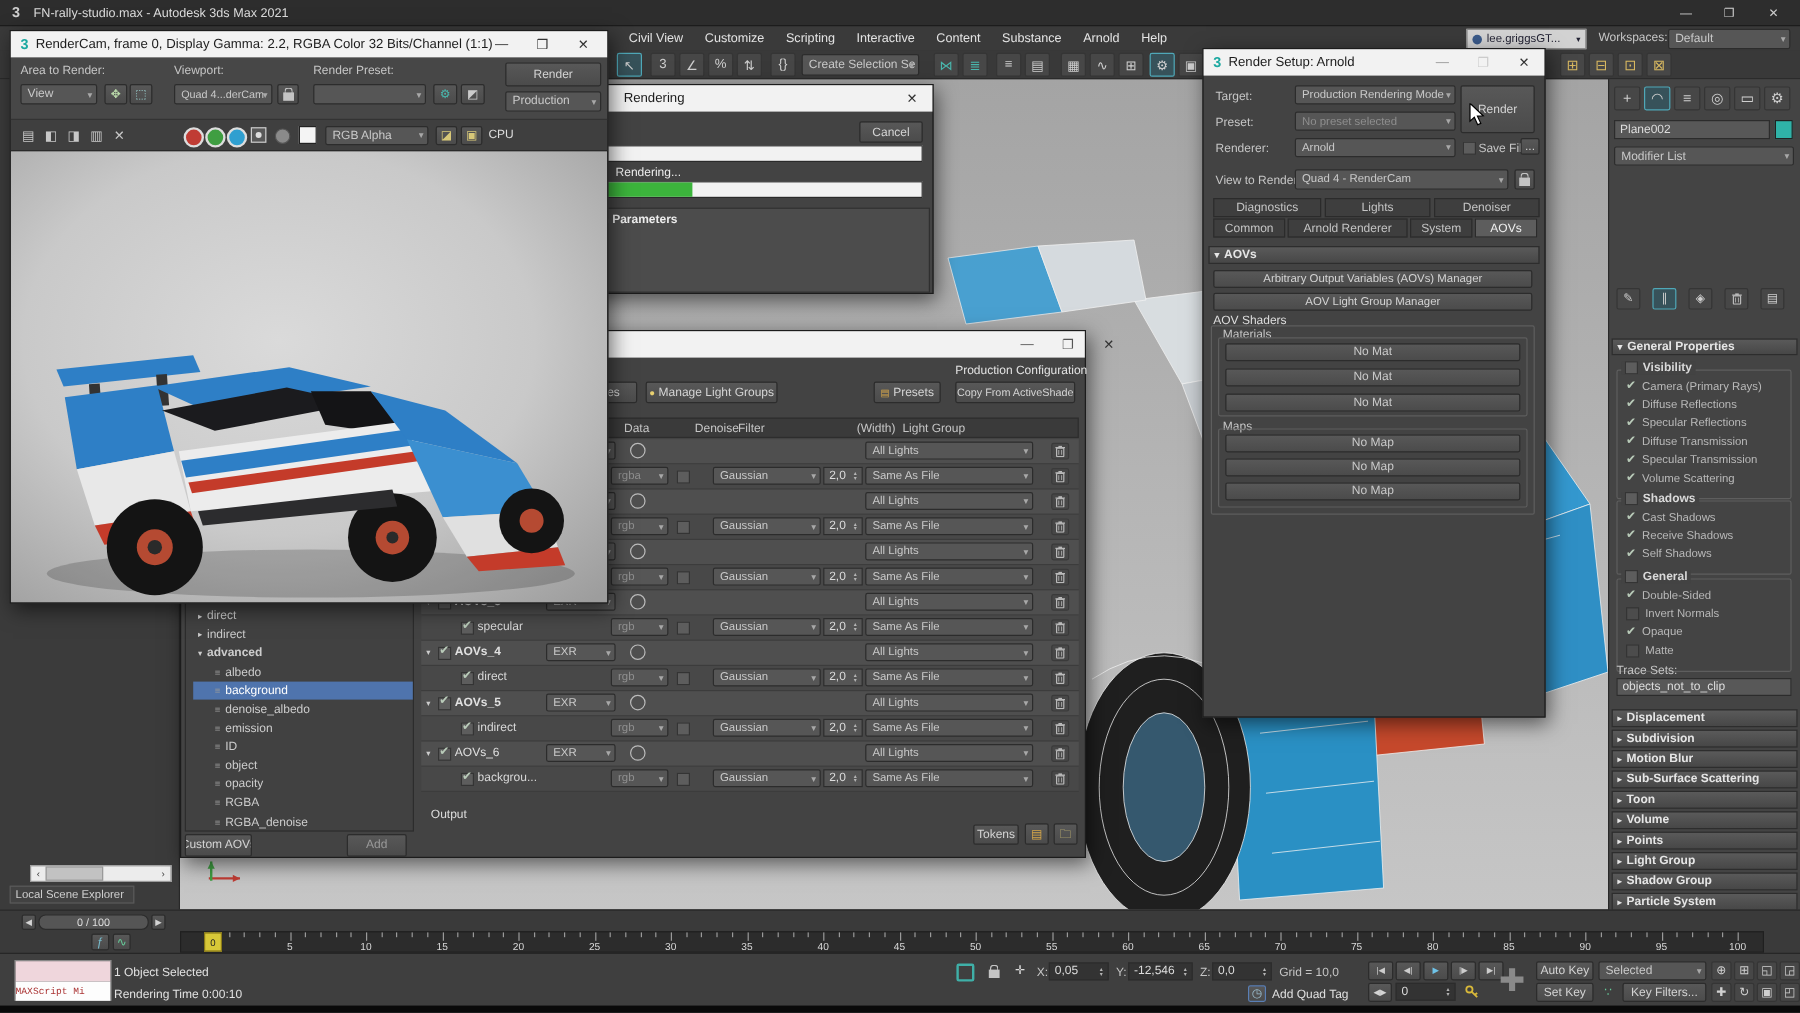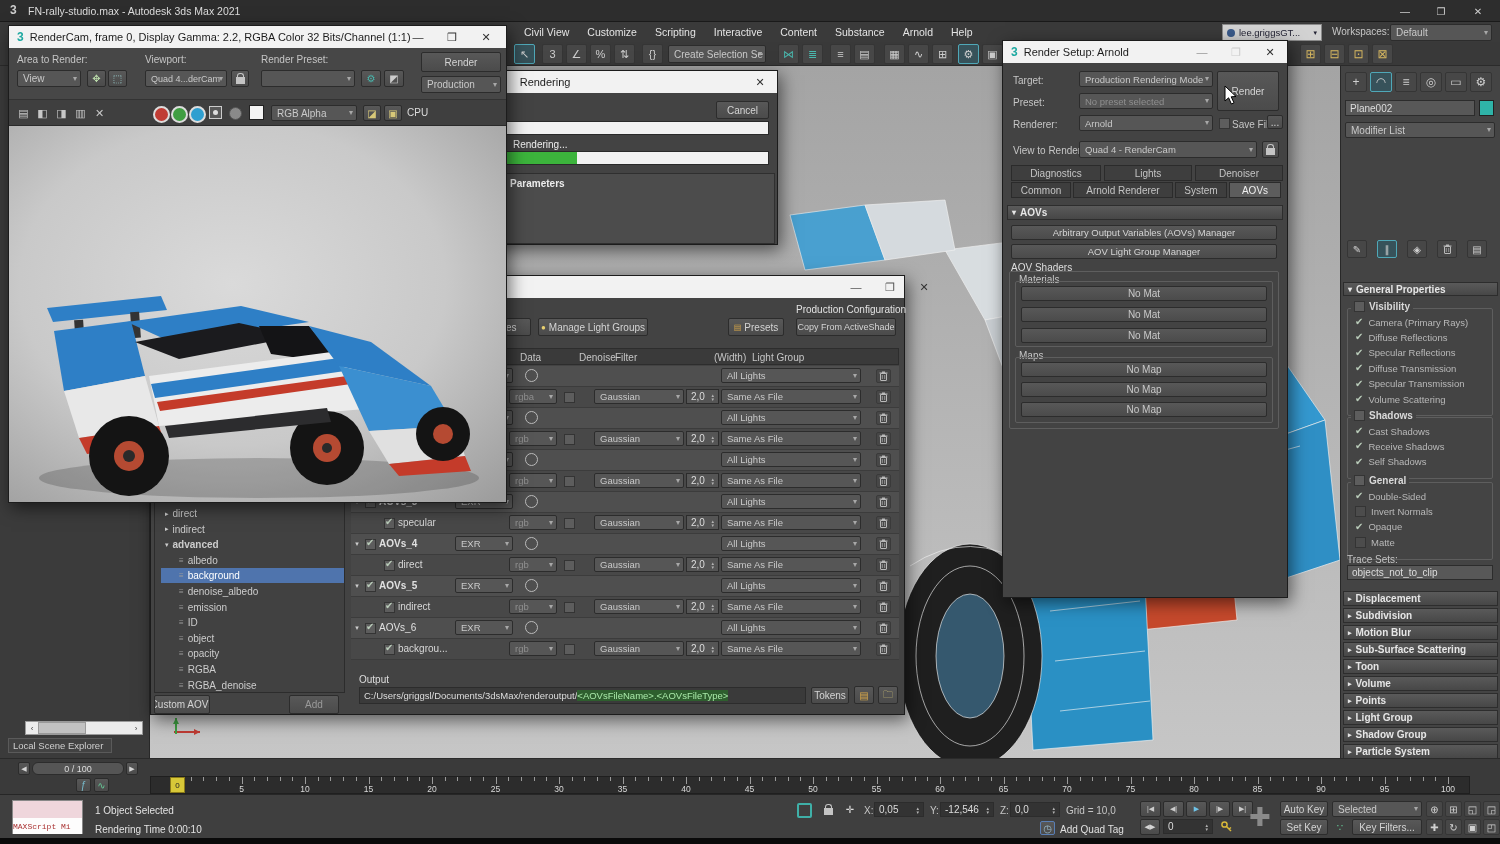--- a/index.html
+++ b/index.html
@@ -337,24 +337,20 @@
     </div>
     <div class="abs" style="left:200px;top:72px;width:548px;height:17px;background:#3a3a3a;border:1px solid #2d2d2d">
       <span class="lbl" style="left:168px;top:3px">Data</span>
       <span class="lbl" style="left:227px;top:3px">Denoise</span>
       <span class="lbl" style="left:263px;top:3px">Filter</span>
       <span class="lbl" style="left:362px;top:3px">(Width)</span>
       <span class="lbl" style="left:400px;top:3px">Light Group</span>
     </div>
     <div></div>
     <span class="lbl" style="left:208px;top:398px;color:#dedede">Output</span>
-    <div class="field" style="left:208px;top:411px;width:447px;height:17px;background:#3a3a3a">
-      <span style="font-size:9.5px">C:/Users/griggsl/Documents/3dsMax/renderoutput/</span>
-        <span style="font-size:9.5px;background:#2e5e2e;color:#a8e8a8">&lt;AOVsFileName&gt;.&lt;AOVsFileType&gt;</span>
-    </div>
     <div class="btn" style="left:660px;top:411px;width:38px;height:17px">
       <span>Tokens</span>
     </div>
     <div class="btn icon" style="left:703px;top:410px;width:20px;height:18px;color:#d8a84a">▤</div>
     <div class="btn icon" style="left:727px;top:410px;width:20px;height:18px;color:#d8c878">🗀</div>
     <div class="abs" style="left:3px;top:80px;width:191px;height:337px;background:#414141;border:1px solid #2c2c2c;overflow:hidden">
         <div class="litem" style="top: 149px; padding-left: 4px;">
           <div style="font-size: 7px; color: rgb(204, 204, 204); position: static;">▸</div>
           <div style="position: static;">direct</div>
         </div>
@@ -1132,21 +1128,21 @@
         <div class="tick" style="left: 1284.3px; top: 0px; height: 4px;"></div>
         <div class="tick" style="left: 1297px; top: 0px; height: 7px;"></div>
         <div class="ticklbl" style="left: 1297px; top: 7px;">100</div>
       </div>
     <div class="abs" style="left:170px;top:18px;width:15px;height:16px;background:#d8c838;border:1px solid #8a7a18;display:flex;align-items:center;justify-content:center">
       <span style="color:#222;font-size:8px">0</span>
     </div>
   </div>
 
   <div class="abs" style="left:0;top:794px;width:1500px;height:44px;background:#3f3f3f;border-top:1px solid #262626;z-index:6">
-    <div class="abs" style="left:12px;top:5px;width:71px;height:34px;border:1px solid #888">
+    <div class="abs" style="left:12px;top:5px;width:81px;height:34px;border:1px solid #888">
       <div style="height:17px;background:#efd6dc"></div>
       <div style="height:16px;background:#fdfdfd;display:flex;align-items:center;overflow:hidden">
         <span style="font-family:'Liberation Mono',monospace;font-size:8px;color:#a33">MAXScript Mi</span>
       </div>
     </div>
     <span class="lbl" style="left:95px;top:10px;color:#e2e2e2">1 Object Selected</span>
     <span class="lbl" style="left:95px;top:29px;color:#e2e2e2">Rendering Time  0:00:10</span>
     <div class="abs" style="left:797px;top:8px;width:15px;height:15px;border:2px solid #3fb0a8;border-radius:2px"></div>
     <div class="icon" style="left:820px;top:6px;width:16px;height:16px">
         <span class="padlock"></span>

